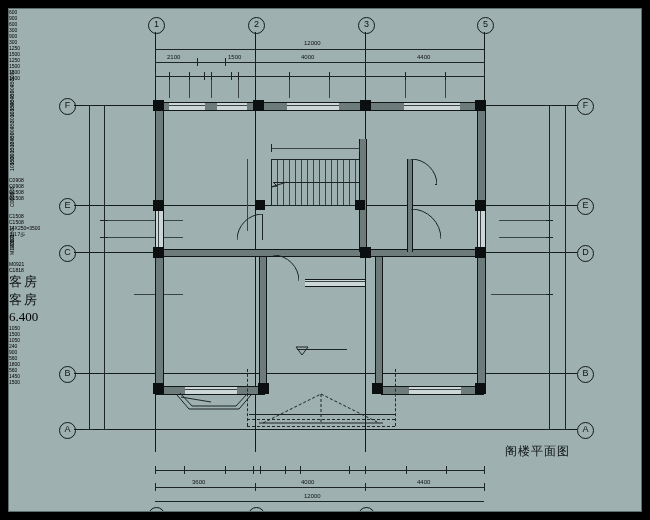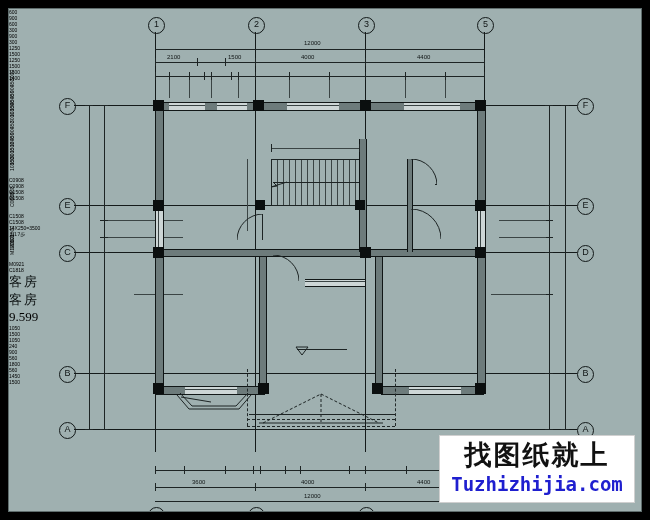--- a/index.html
+++ b/index.html
@@ -317,21 +317,21 @@
     <div class="col" style="left:346px;top:191px;width:10px;height:10px;"></div>
 
     <div class="col" style="left:144px;top:374px;width:11px;height:11px;"></div>
     <div class="col" style="left:249px;top:374px;width:11px;height:11px;"></div>
     <div class="col" style="left:363px;top:374px;width:11px;height:11px;"></div>
     <div class="col" style="left:466px;top:374px;width:11px;height:11px;"></div>
 
     <div class="cjk room" style="left:190px;top:291px;">客房</div>
     <div class="cjk room" style="left:411px;top:291px;">客房</div>
 
-    <div class="elev" style="left:289px;top:324px;">9.599</div>
+    <div class="elev" style="left:289px;top:324px;">6.400</div>
     <div class="ln h" style="left:288px;top:340px;width:50px;"></div>
     <svg style="position:absolute;left:286px;top:337px;width:14px;height:10px;">
       <polygon points="1,1 13,1 7,9" fill="none" stroke="#1d2424" stroke-width="1"></polygon>
     </svg>
 
     <div class="dash-v" style="left:238px;top:360px;height:57px;"></div>
     <div class="dash-v" style="left:386px;top:360px;height:57px;"></div>
     <div class="dash-h" style="left:238px;top:417px;width:148px;"></div>
     <div class="dash-h" style="left:238px;top:410px;width:148px;"></div>
 
@@ -385,19 +385,15 @@
 
     <div class="ln h" style="left:146px;top:492px;width:329px;"></div>
     <div class="t" style="left:295px;top:484px;">12000</div>
 
     <div class="bub" style="left:139px;top:498px;">1</div>
     <div class="bub" style="left:239px;top:498px;">2</div>
     <div class="bub" style="left:349px;top:498px;">3</div>
 
     <div class="title" style="left:496px;top:434px;">阁楼平面图</div>
 
-    <div id="wm">
-      <div class="cn">找图纸就上</div>
-      <div class="en">Tuzhizhijia.com</div>
-    </div>
 
   </div>
 </div>
 
 </body></html>

